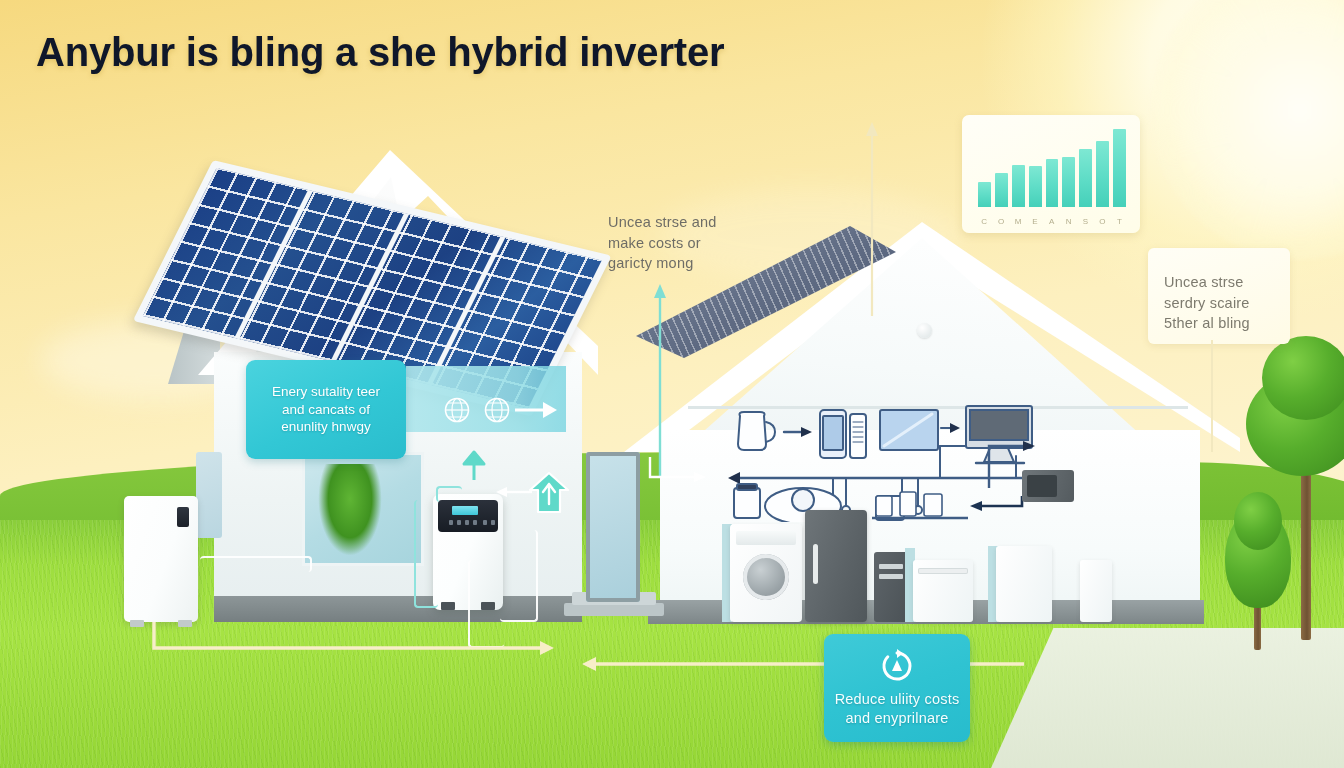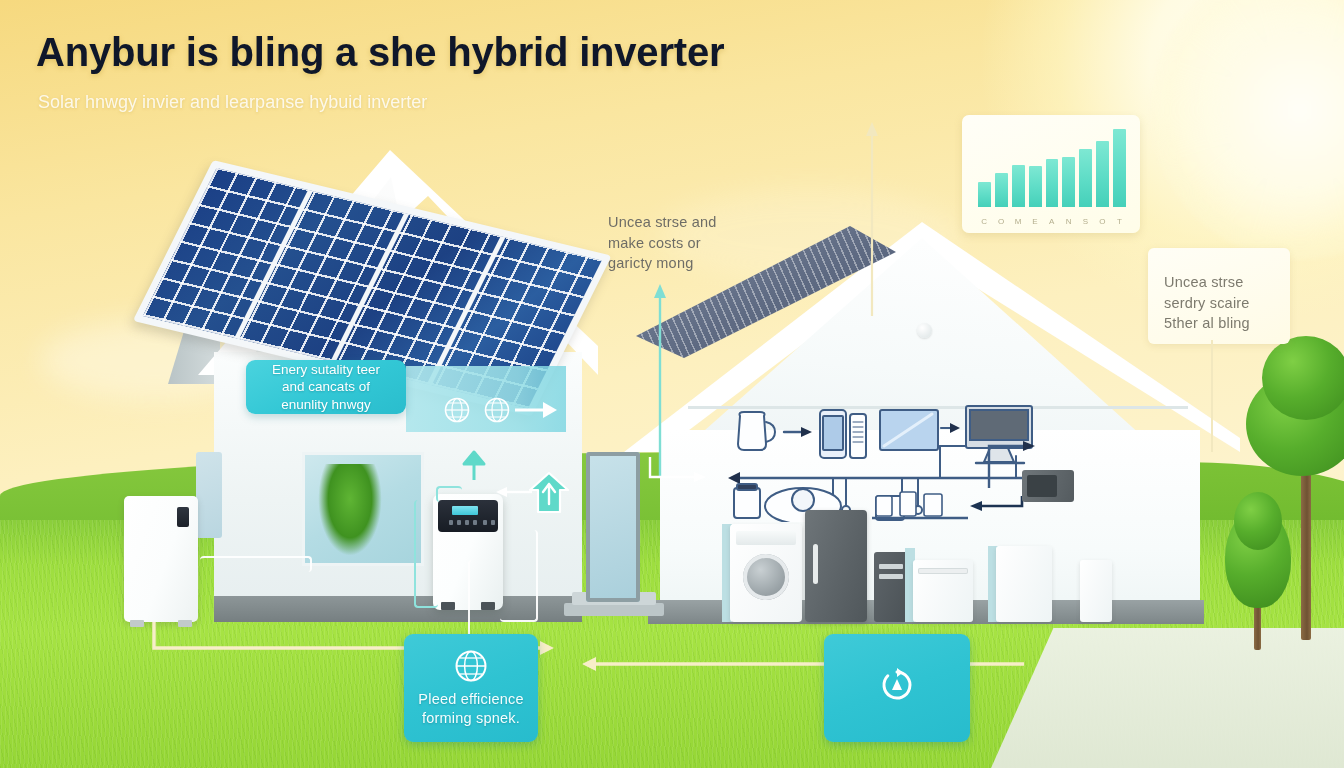--- a/index.html
+++ b/index.html
@@ -156,21 +156,21 @@
   
   .callout{position:absolute;border-radius:9px;
     background:linear-gradient(160deg,#3fcad8 0%,#2fc3d2 50%,#27bccd 100%);
     box-shadow:0 3px 9px rgba(30,120,130,.3);
     color:#ffffff;display:flex;flex-direction:column;align-items:center;justify-content:center;
     text-align:center;letter-spacing:.2px;}
   .callout .ctext{line-height:1.28;font-size:14.5px;color:#f4feff;
     text-shadow:0 1px 2px rgba(0,90,100,.35);}
   .callout .cicon{margin-bottom:7px;}
 
-  .teal-tag{position:absolute;left:246px;top:360px;width:160px;height:54px;border-radius:9px;
+  .teal-tag{position:absolute;left:246px;top:360px;width:160px;height:99px;border-radius:9px;
     background:linear-gradient(155deg,#4ad3de 0%,#32c7d5 55%,#2abdcd 100%);
     box-shadow:0 3px 8px rgba(30,120,130,.26);
     display:flex;align-items:center;justify-content:center;padding:0 8px;box-sizing:border-box;}
   .teal-tag .ctext{font-size:13.5px;line-height:1.3;color:#ffffff;text-align:center;
     text-shadow:0 1px 2px rgba(0,90,100,.3);}
 
   .teal-band{position:absolute;left:406px;top:366px;width:160px;height:66px;
     background:linear-gradient(90deg,rgba(175,230,236,.92) 0%,rgba(150,222,230,.88) 70%,rgba(120,212,224,.8) 100%);}
 
   
@@ -423,40 +423,31 @@
   </svg>
 
   <div class="teal-tag">
     <div class="ctext">
       <div>Enery sutality teer</div>
       <div>and cancats of</div>
       <div>enunlity hnwgy</div>
     </div>
   </div>
 
-  <div class="callout" style="left:404px;top:634px;width:134px;height:108px;">
-    <svg class="cicon" width="34" height="34" viewBox="0 0 34 34">
-      <circle cx="17" cy="17" r="14.5" fill="none" stroke="#ffffff" stroke-width="2"></circle>
-      <ellipse cx="17" cy="17" rx="6.4" ry="14.5" fill="none" stroke="#ffffff" stroke-width="1.5"></ellipse>
-      <line x1="2.5" y1="17" x2="31.5" y2="17" stroke="#ffffff" stroke-width="1.5"></line>
-      <line x1="6" y1="9" x2="28" y2="9" stroke="#ffffff" stroke-width="1.3"></line>
-      <line x1="6" y1="25" x2="28" y2="25" stroke="#ffffff" stroke-width="1.3"></line>
-    </svg>
-    <div class="ctext">
-      <div>Pleed efficience</div>
-      <div>forming spnek.</div>
-    </div>
-  </div>
 
   <div class="callout" style="left:824px;top:634px;width:146px;height:108px;">
     <svg class="cicon" width="34" height="34" viewBox="0 0 34 34">
       <path d="M17 4 a13 13 0 1 1 -9.2 3.8" fill="none" stroke="#ffffff" stroke-width="3" stroke-linecap="round"></path>
       <polygon points="17,0 17,9 23,4.5" fill="#ffffff"></polygon>
       <path d="M17 11 L22 22 L12 22 Z" fill="#ffffff"></path>
     </svg>
+    <div class="ctext">
+      <div>Reduce uliity costs</div>
+      <div>and enyprilnare</div>
+    </div>
   </div>
 
   <div class="chart-card">
     <div class="chart-plot" id="chart-plot">
         <div class="bar" style="height: 32%;"></div>
         <div class="bar" style="height: 44%;"></div>
         <div class="bar" style="height: 54%;"></div>
         <div class="bar" style="height: 53%;"></div>
         <div class="bar" style="height: 62%;"></div>
         <div class="bar" style="height: 64%;"></div>
@@ -492,15 +483,14 @@
   </svg>
 
 
   <div class="anno mid" style="left:608px;top:212px;width:160px;">
     <div>Uncea strse and</div>
     <div>make costs or</div>
     <div>garicty mong</div>
   </div>
 
   <div class="title">Anybur is bling a she hybrid inverter</div>
-  <div class="subtitle">Solar hnwgy invier and learpanse hybuid inverter</div>
 
 </div>
 
 </body></html>

